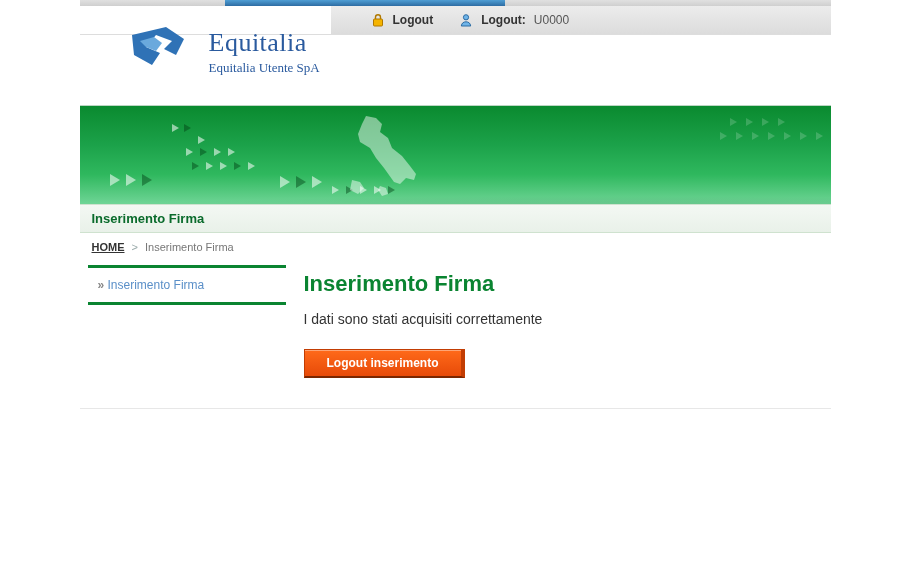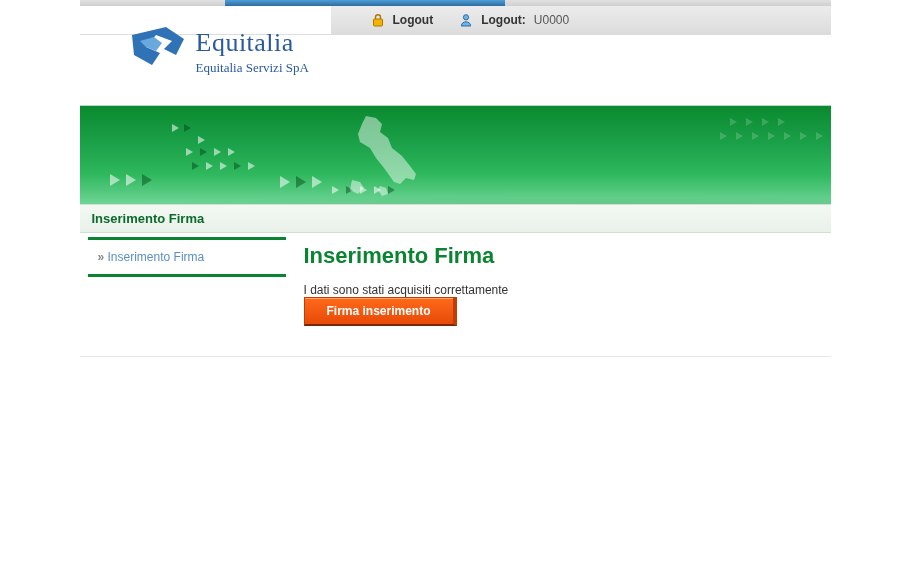--- a/index.html
+++ b/index.html
@@ -8,21 +8,21 @@
 .meta-strip::before{content:"";position:absolute;left:145px;top:0;width:280px;height:6px;background:linear-gradient(to bottom,#4f9ed4,#2d6ca3)}
 .topbar{height:28px;background:#fff;border-bottom:1px solid #ddd;position:relative}
 .utenti-strip{position:absolute;right:0;top:0;height:28px;width:450px;background:linear-gradient(to bottom,#ececec,#dcdcdc);display:flex;align-items:center;padding:0 10px 0 40px;gap:8px}
 .utenti-strip .sep{width:10px}
 .lock-icon{width:14px;height:14px}
 .user-icon{width:14px;height:14px}
 .topbar a.logout{font-weight:bold;color:#333;text-decoration:none;font-size:12px}
 .topbar .utente-label{font-weight:bold;color:#333;font-size:12px}
 .topbar .utente-val{color:#555;font-size:12px}
 .header{position:relative;height:70px;background:#fff}
-.logo{position:absolute;left:46px;top:-10px;display:flex;align-items:center;gap:6px}
+.logo{position:absolute;left:46px;top:-10px;display:flex;align-items:center;gap:19px}
 .logo-mark{width:64px;height:54px;position:relative}
 .logo-mark svg{width:64px;height:54px}
 .logo-text{color:#2a5a9e;font-family:Georgia,"Times New Roman",serif}
 .logo-text .t1{font-size:26px;letter-spacing:.5px}
 .logo-text .t2{font-size:13px;margin-top:2px}
 .banner{height:98px;background:linear-gradient(to bottom,#0a8a2f 0%,#1ca24a 40%,#2fb85e 70%,#6fd596 100%);position:relative;overflow:hidden;border-top:1px solid #bcd6c3}
 .banner::after{content:"";position:absolute;right:0;bottom:-4px;width:100%;height:12px;background:radial-gradient(ellipse at 70% 100%,rgba(0,0,0,.10),rgba(0,0,0,0) 70%)}
 .arr-field{position:absolute;inset:0}
 .arr{position:absolute;width:0;height:0;border-style:solid;border-color:transparent;border-left-color:rgba(255,255,255,.55)}
 .arr.d{border-left-color:rgba(0,64,20,.45)}
@@ -39,21 +39,21 @@
 .breadcrumb a{color:#333;font-weight:bold;text-decoration:underline}
 .breadcrumb .sep{color:#9aa;margin:0 4px}
 .body-row{display:flex;align-items:flex-start;gap:18px;padding:4px 8px 30px}
 .side{width:198px}
 .side-menu{border-top:3px solid #0a8431}
 .side-menu .item{padding:10px 10px;border-bottom:1px solid #e1e1e1;color:#5a8fc8;font-size:12px;cursor:pointer}
 .side-menu .item:last-child{border-bottom:3px solid #0a8431}
 .side-menu .item::before{content:"\00bb\00a0";color:#888;font-weight:bold}
 .main{flex:1}
 .main h1{color:#0a8431;font-size:22px;margin:6px 0 14px;font-weight:bold}
-.main .msg{font-size:12px;color:#333;}
+.main .msg{font-size:14px;color:#333;margin-bottom:22px}
 .btn-orange{display:inline-block;background:linear-gradient(to bottom,#ff6a1a,#e74a08);color:#fff;font-weight:bold;font-size:12px;padding:6px 22px;border:1px solid #c23d03;border-right:4px solid #c23d03;border-bottom:2px solid #7a2600;box-shadow:0 1px 0 rgba(255,255,255,.4) inset;cursor:pointer;font-family:inherit}
 .footer-shadow{height:1px;background:#e7e7e7}
 </style>
 </head>
 <body>
 
 <div class="page">
 
   <div class="meta-strip"></div>
 
@@ -81,21 +81,21 @@
   <div class="header">
     <div class="logo">
       <span class="logo-mark">
         <svg viewBox="0 0 64 54">
           <polygon points="6,10 40,2 58,14 50,30 38,24 46,16 30,10 20,22 34,28 26,40 8,30" fill="#2f72b6"></polygon>
           <polygon points="14,16 28,12 36,18 30,26 20,22" fill="#6aa9dd"></polygon>
         </svg>
       </span>
       <div class="logo-text">
         <div class="t1">Equitalia</div>
-        <div class="t2">Equitalia Servizi SpA</div>
+        <div class="t2">Equitalia Utente SpA</div>
       </div>
     </div>
   </div>
 
   <div class="banner">
     <div class="arr-field">
       <span class="arr big" style="left:30px;top:68px"></span>
       <span class="arr big" style="left:46px;top:68px"></span>
       <span class="arr big d" style="left:62px;top:68px"></span>
       <span class="arr sm" style="left:92px;top:18px"></span>
@@ -150,28 +150,33 @@
       <svg viewBox="0 0 110 90">
         <path d="M36 4l10 2 6 6-2 8 8 6 4 10 10 8 8 10 6 8-2 6-8-2-6 6-6-2-10-14-8-10-6-10-10-6-2-8 4-10z" fill="rgba(255,255,255,.55)"></path>
         <path d="M22 68l8 2 4 6-6 6-8-4z" fill="rgba(255,255,255,.55)"></path>
         <path d="M50 74l6 2 2 6-6 2-4-6z" fill="rgba(255,255,255,.55)"></path>
       </svg>
     </span>
   </div>
 
   <div class="section-title">Inserimento Firma</div>
 
+  <div class="breadcrumb">
+    <a href="#">HOME</a>
+    <span class="sep">&gt;</span>
+    <span>Inserimento Firma</span>
+  </div>
 
   <div class="body-row">
     <div class="side">
       <div class="side-menu">
         <div class="item">Inserimento Firma</div>
       </div>
     </div>
     <div class="main">
       <h1>Inserimento Firma</h1>
       <div class="msg">I dati sono stati acquisiti correttamente</div>
-      <button type="button" class="btn-orange">Firma inserimento</button>
+      <button type="button" class="btn-orange">Logout inserimento</button>
     </div>
   </div>
 
   <div class="footer-shadow"></div>
 </div>
 
 </body></html>

